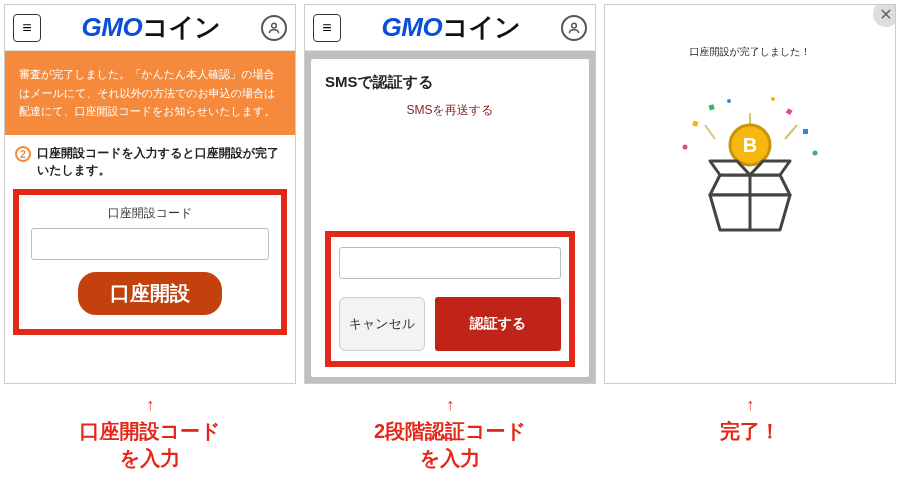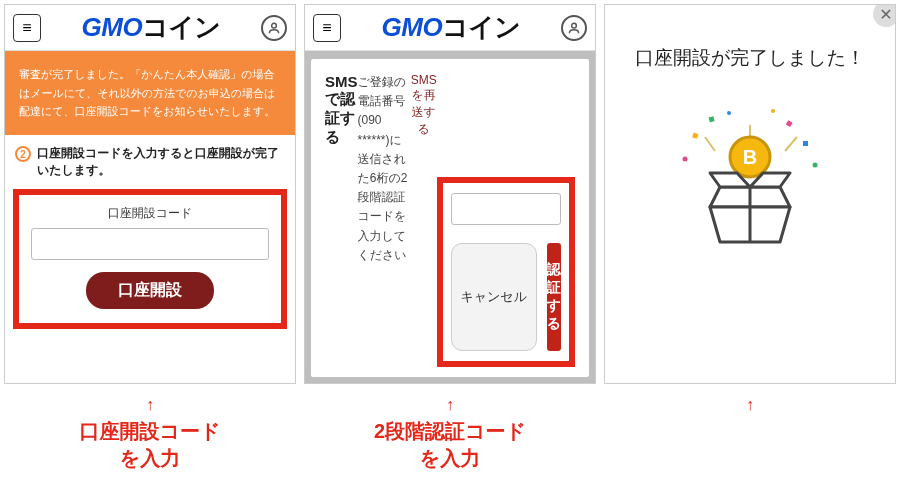--- a/index.html
+++ b/index.html
@@ -99,42 +99,43 @@
 .text-input {
   width: 100%;
   height: 32px;
   border: 1px solid #bbb;
   border-radius: 3px;
   margin-bottom: 12px;
   padding: 0 6px;
   font-size: 13px;
 }
 .btn-blue {
-  background: #7f1d1d;
+  background: #c2410c;
   color: #fff;
   border: none;
   border-radius: 18px;
   padding: 8px 32px;
-  font-size: 16px;
+  font-size: 20px;
   font-weight: 600;
   cursor: pointer;
 }
 
 .panel2-overlay {
   background: rgba(0,0,0,0.25);
   position: absolute;
   top: 46px; left: 0; right: 0; bottom: 0;
 }
 .modal {
   position: absolute;
   top: 54px; left: 6px; right: 6px; bottom: 6px;
   background: #fff;
   border-radius: 2px;
   padding: 14px 14px 10px 14px;
   display: flex;
+  flex-direction: column;
 }
 .modal h3 {
   font-size: 15px;
   font-weight: 600;
   color: #222;
   margin-bottom: 10px;
 }
 .modal .desc {
   font-size: 12px;
   color: #444;
@@ -155,21 +156,21 @@
 }
 .redbox2 .text-input { margin-bottom: 18px; }
 .btn-row {
   display: flex;
   gap: 10px;
 }
 .btn-cancel {
   flex: 0 0 86px;
   background: #f3f3f3;
   border: 1px solid #ccc;
-  border-radius: 11px;
+  border-radius: 6px;
   padding: 10px 0;
   font-size: 13px;
   color: #333;
   cursor: pointer;
 }
 .btn-red {
   flex: 1;
   background: #c02418;
   color: #fff;
   border: none;
@@ -191,21 +192,21 @@
   display: flex; align-items: center; justify-content: center;
   font-size: 16px;
   cursor: pointer;
   z-index: 5;
 }
 .panel3-body {
   padding: 40px 20px 0 20px;
   text-align: center;
 }
 .complete-text {
-  font-size: 19px;
+  font-size: 10px;
   color: #222;
   margin-bottom: 36px;
 }
 .celebrate {
   position: relative;
   width: 150px;
   height: 150px;
   margin: 0 auto;
 }
 
@@ -273,21 +274,20 @@
       <div class="user-ico">
         <svg width="14" height="14" viewBox="0 0 24 24" fill="none" stroke="#555" stroke-width="2.5">
             <circle cx="12" cy="8" r="4"></circle>
             <path d="M4 21c0-4 4-6 8-6s8 2 8 6"></path>
           </svg>
       </div>
     </div>
     <div class="panel2-overlay"></div>
     <div class="modal">
       <h3>SMSで認証する</h3>
-      <div class="desc">ご登録の電話番号(090　******)に送信された6桁の2段階認証コードを入力してください</div>
       <div class="resend">SMSを再送する</div>
       <div class="redbox2">
         <input class="text-input" type="text" style="">
         <div class="btn-row">
           <button class="btn-cancel">キャンセル</button>
           <button class="btn-red">認証する</button>
         </div>
       </div>
     </div>
   </div>
@@ -335,14 +335,15 @@
     <div class="cap-text">口座開設コード
 を入力</div>
   </div>
   <div class="cap">
     <div class="arrow">↑</div>
     <div class="cap-text">2段階認証コード
 を入力</div>
   </div>
   <div class="cap">
     <div class="arrow">↑</div>
+    <div class="cap-text">完了！</div>
   </div>
 </div>
 
 </body></html>

